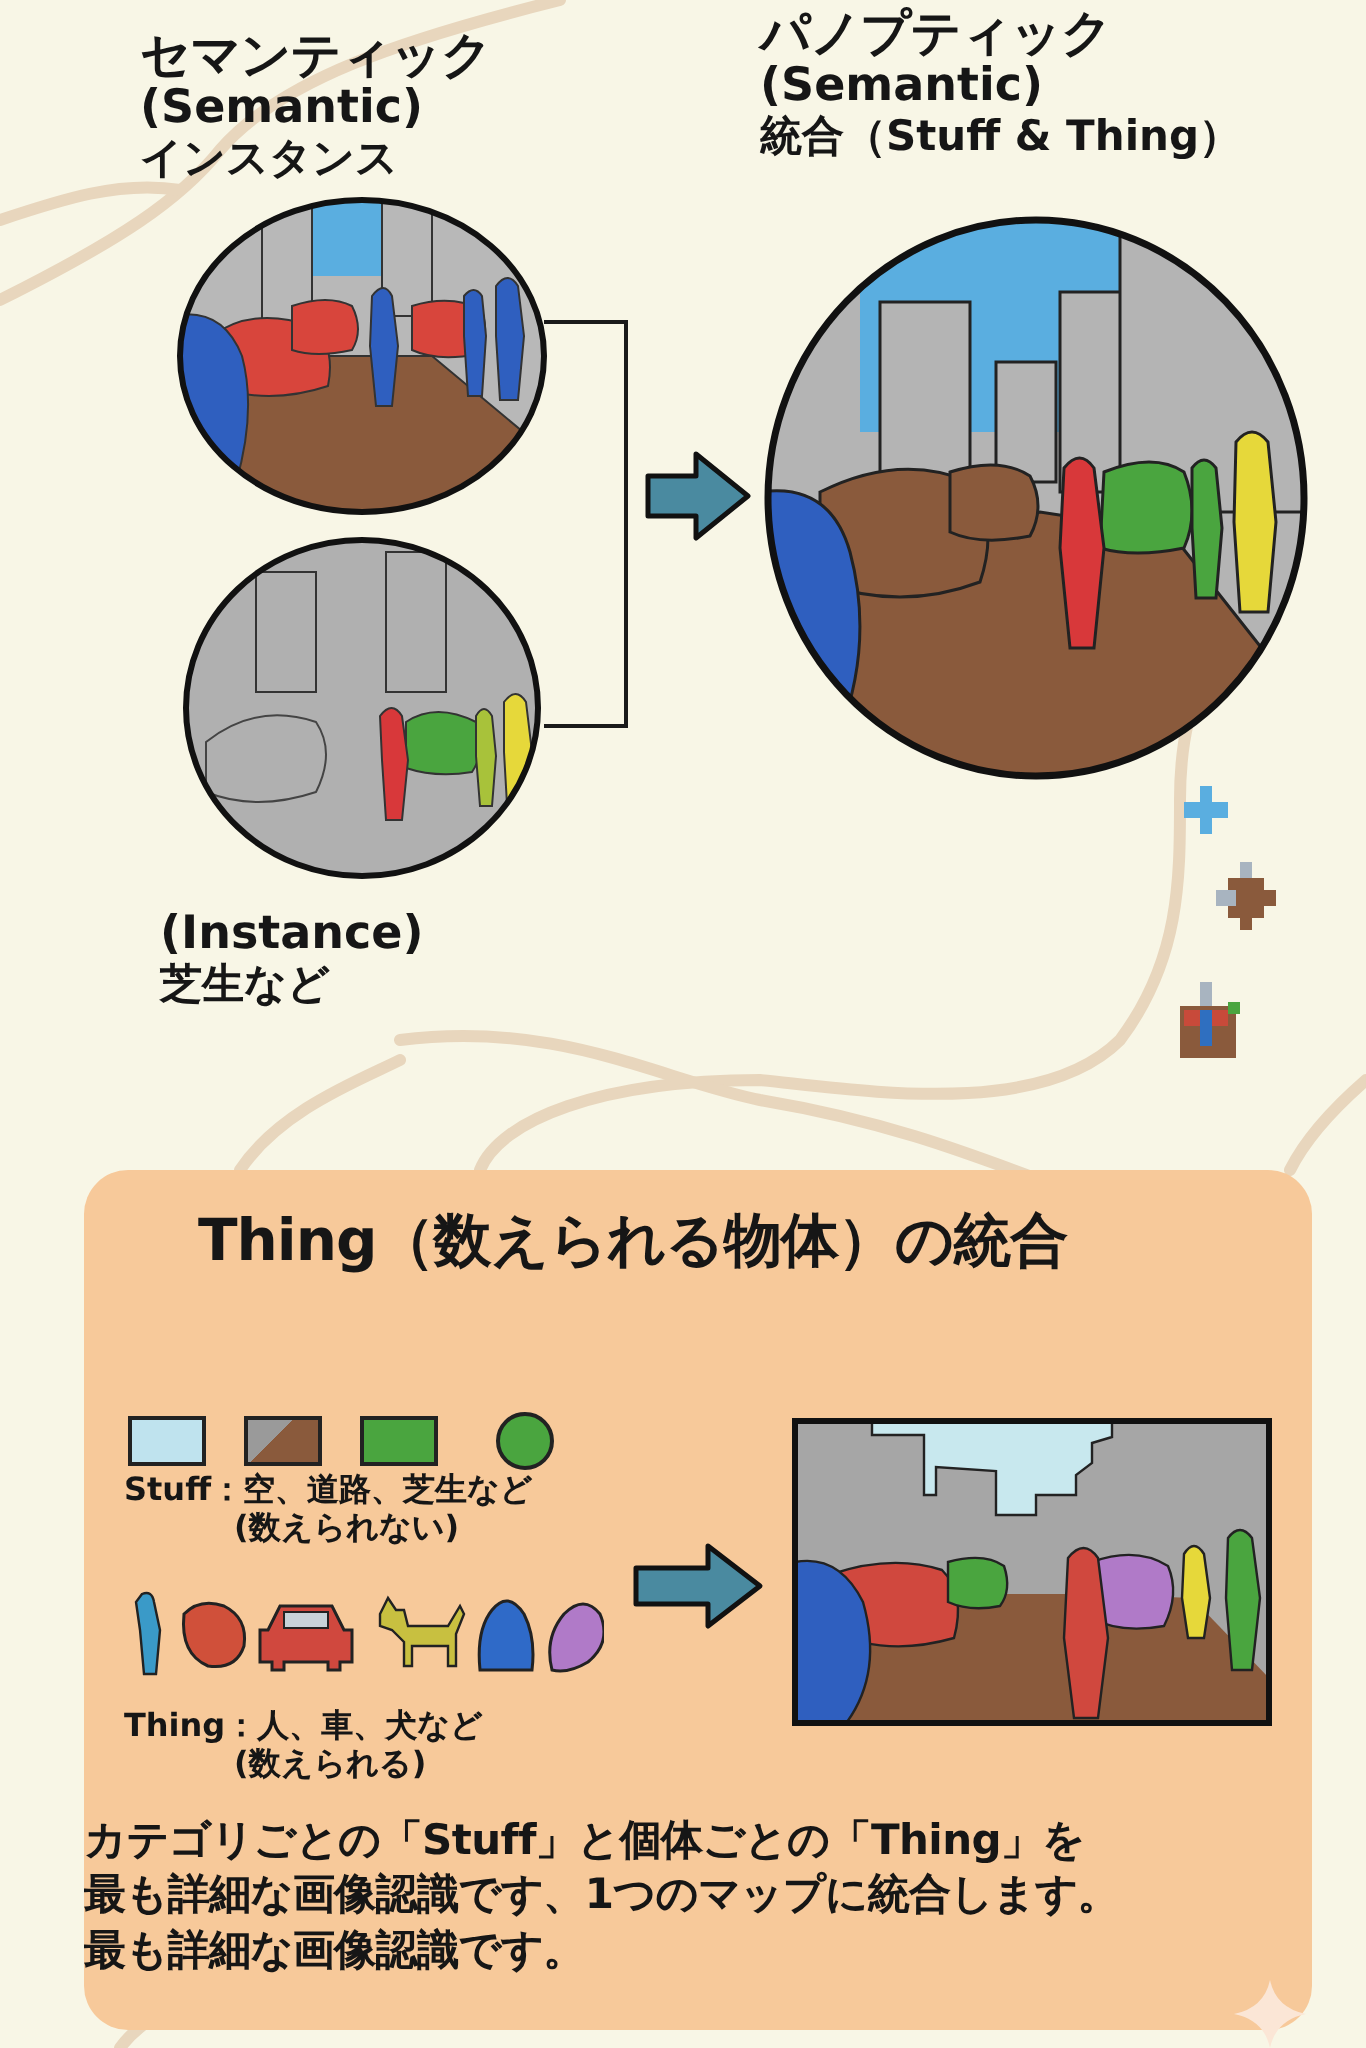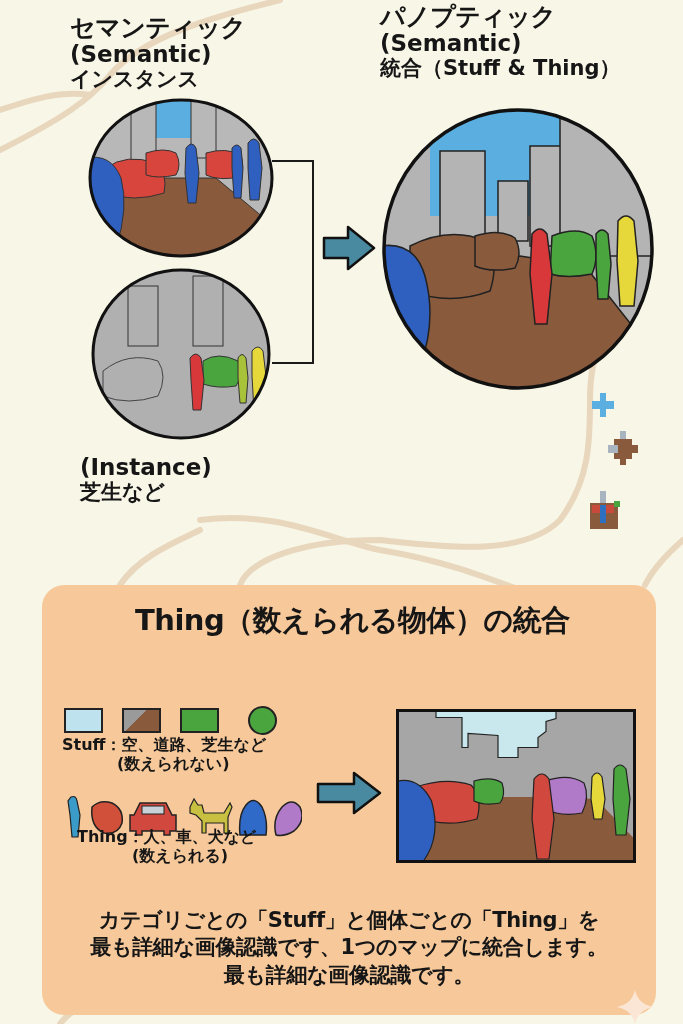--- a/index.html
+++ b/index.html
@@ -19,27 +19,27 @@
   .pixel-deco { position: absolute; }
   .panel {
     position: absolute; left: 42px; top: 585px; width: 614px; height: 430px;
     background: #f7c99a; border-radius: 22px;
   }
   .panel-title {
     position: absolute; left: 0; width: 100%; font-weight: bold; font-size: 29px;
     line-height: 1.22; letter-spacing: -0.5px;
   }
   .panel-title .l1 { display: block; padding-left: 26px; }
-  .panel-title .l2 { display: block; padding-left: 57px; margin-left: 36px; }
+  .panel-title .l2 { display: block; padding-left: 57px; }
   .legend-row { position: absolute; display: flex; align-items: center; }
   .legend-text { position: absolute; font-weight: bold; font-size: 16px; line-height: 1.2; }
   .legend-text .sub { display: block; padding-left: 55px; }
   .swatch { width: 39px; height: 25px; border: 2.5px solid #222; margin-right: 19px; box-sizing: border-box; }
   .swatch-circle { width: 29px; height: 29px; border: 2.5px solid #222; border-radius: 50%; background: #4aa53f; box-sizing: border-box; margin-left: 10px; }
-  .summary { position: absolute; left: 0; top: 322px; width: 100%; text-align: center; font-weight: bold; font-size: 21px; line-height: 1.3; letter-spacing: -0.3px; }
+  .summary { position: absolute; left: 0; top: 322px; width: 100%; font-weight: bold; font-size: 21px; line-height: 1.3; letter-spacing: -0.3px; }
   .sparkle { position: absolute; }
 </style>
 </head>
 <body>
 
 <svg class="bg-lines" viewBox="0 0 683 1024">
   <g fill="none" stroke="#e8d6bd" stroke-width="6" stroke-linecap="round">
     <path d="M0 150 C60 120 90 100 110 75 C140 40 200 20 280 0"></path>
     <path d="M0 110 C30 100 60 90 90 95"></path>
     <path d="M640 300 C600 320 590 360 590 400 C590 440 590 480 560 520 C520 560 430 545 380 540 C300 540 250 560 240 585"></path>
@@ -182,21 +182,21 @@
     <path d="M9 2 q5 -2 6 4 l3 14 l-2 22 h-6 l-2 -22 l-2 -14z" fill="#3a9ac8" stroke="#222" stroke-width="1.2"></path>
     <path d="M30 12 q8 -8 20 -4 q12 6 10 20 q-4 12 -18 10 q-14 -6 -12 -26z" fill="#d0503a" stroke="#222" stroke-width="1.5"></path>
     <g>
         <path d="M72 20 l6 -12 h26 l6 12 h4 v16 h-6 v4 h-6 v-4 h-22 v4 h-6 v-4 h-6 v-16z" fill="#d0483e" stroke="#222" stroke-width="1.5"></path>
         <rect x="80" y="11" width="22" height="8" fill="#c8d2d8" stroke="#222"></rect>
       </g>
     <path d="M128 12 l4 -8 l4 6 h4 l2 8 h20 l6 -10 l2 4 l-4 10 v16 h-4 v-10 h-18 v10 h-4 v-12 l-6 -6 l-6 -2z" fill="#c8c040" stroke="#222" stroke-width="1.2"></path>
     <path d="M178 40 q-2 -20 6 -30 q8 -10 16 2 q6 12 4 28z" fill="#2f6ac8" stroke="#222" stroke-width="1.5"></path>
     <path d="M214 40 q-4 -16 6 -28 q10 -10 18 0 q6 14 -6 24 q-10 6 -18 4z" fill="#b07ac8" stroke="#222" stroke-width="1.5"></path>
   </svg>
-  <div class="legend-text" style="left:20px; top:242px;margin-left:15px;">
+  <div class="legend-text" style="left:20px; top:268px;">
     <span>Thing：人、車、犬など</span>
     <span class="sub">(数えられる)</span>
   </div>
 
   <svg class="scene" style="left:274px; top:185px;" width="68" height="46" viewBox="0 0 68 46">
     <polygon points="2,14 38,14 38,3 64,23 38,43 38,32 2,32" fill="#4a8aa0" stroke="#111" stroke-width="2.5" stroke-linejoin="round"></polygon>
   </svg>
 
   <svg class="scene" style="left:354px; top:124px;" width="240" height="154" viewBox="0 0 240 154">
     <rect x="1.5" y="1.5" width="237" height="151" fill="#a6a6a6"></rect>

